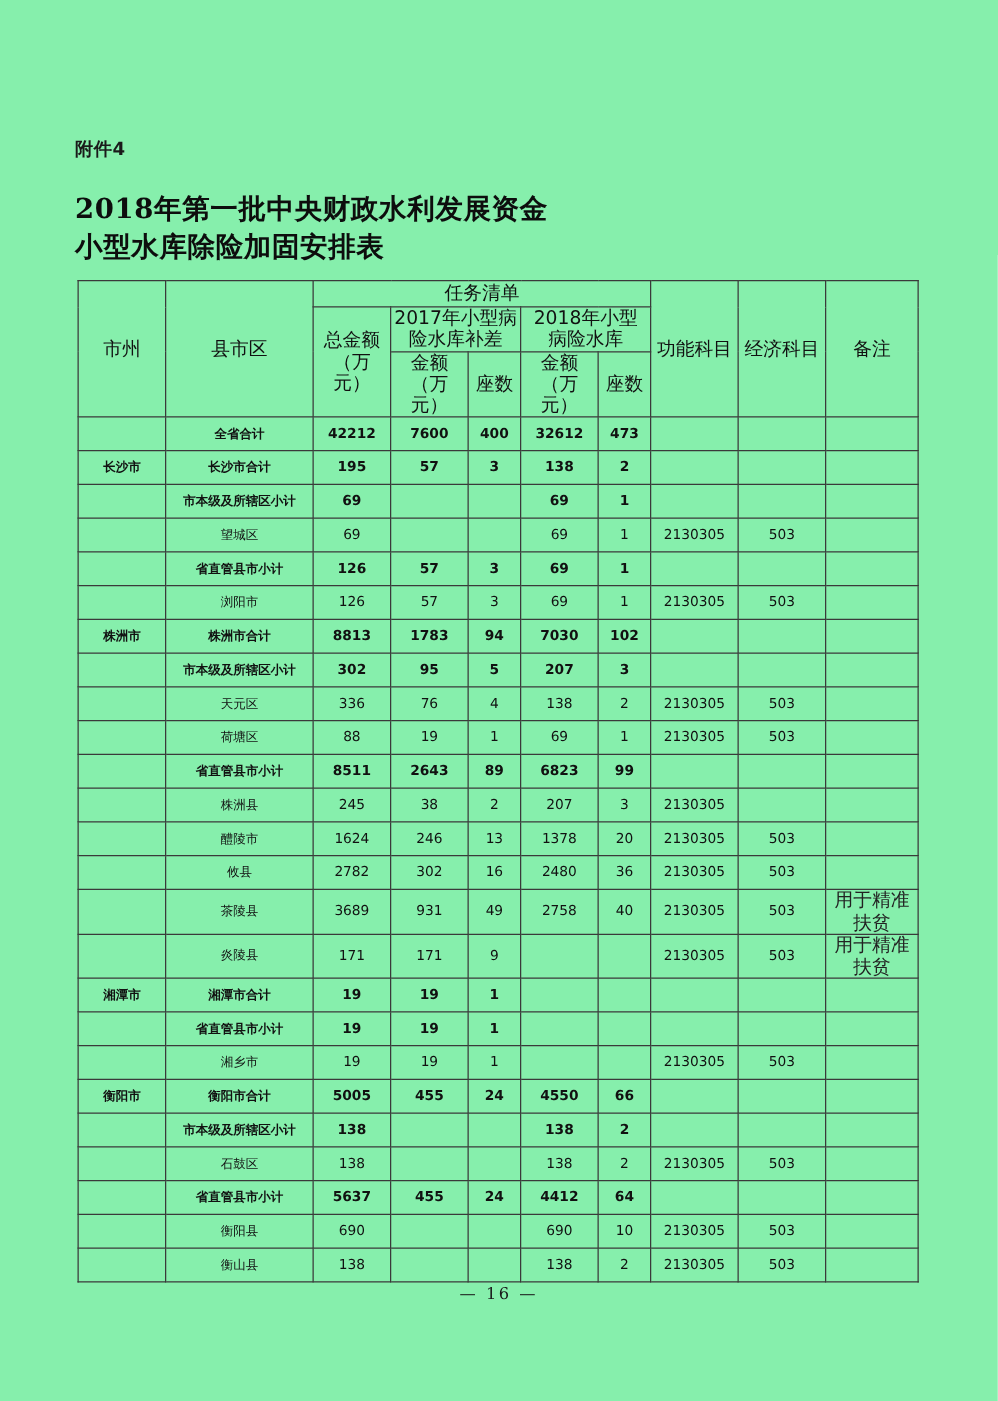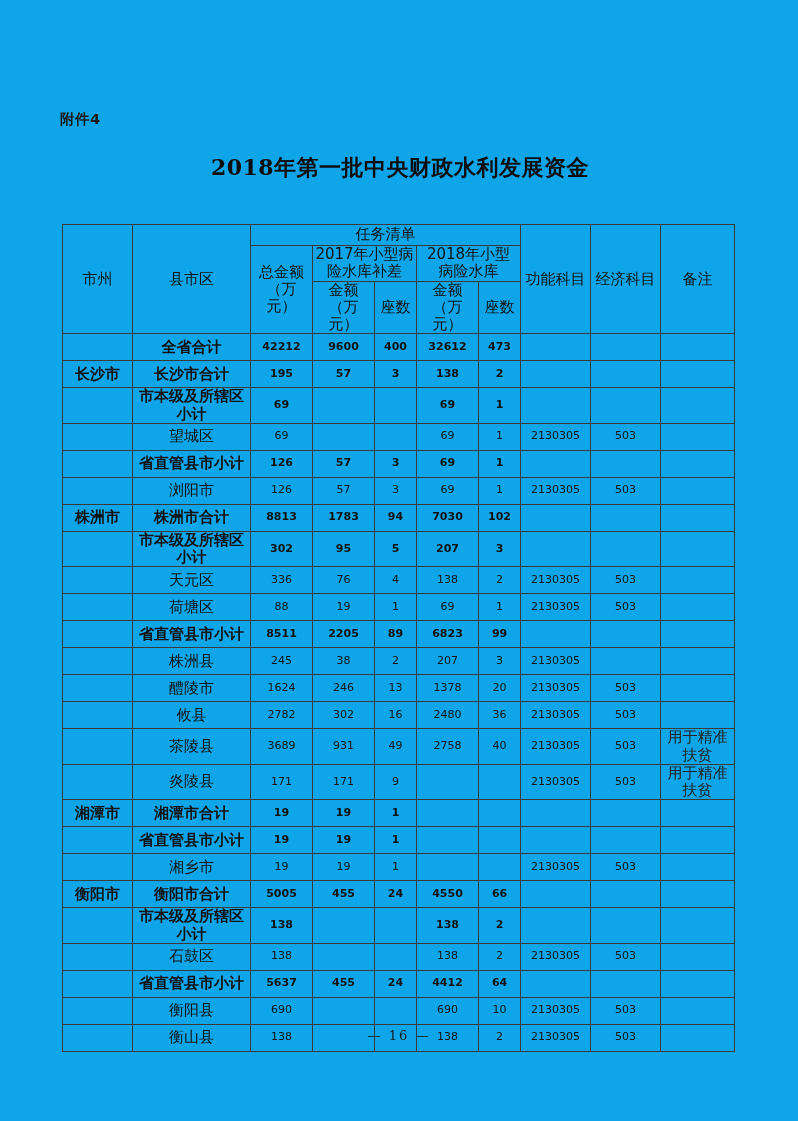--- a/index.html
+++ b/index.html
@@ -13,37 +13,37 @@
     font-family: "DejaVu Sans", "Liberation Sans", sans-serif;
     color: #111111;
     position: relative;
     overflow: hidden;
   }
   .page {
     position: absolute;
     left: 0; top: 0;
     width: 798px;
     height: 1121px;
-    background: #0ea5e9;
+    background: #86efac;
   }
   .attachment-label {
     position: absolute;
     left: 60px;
     top: 110px;
     font-size: 14.5px;
     font-weight: bold;
     letter-spacing: 0.5px;
     color: #1a1a1a;
   }
   .doc-title {
     position: absolute;
     left: 60px;
     top: 152px;
     width: 680px;
-    text-align: center;
+    text-align: left;
     font-family: "DejaVu Serif", "Liberation Serif", serif;
     font-weight: bold;
     font-size: 22px;
     line-height: 31px;
     color: #0d0d0d;
     letter-spacing: 0.5px;
   }
   .doc-title .line2 {
     display: block;
   }
@@ -67,21 +67,21 @@
     font-weight: normal;
   }
   th.hdr {
     font-size: 15px;
     font-weight: normal;
   }
   .small {
     font-size: 10.5px;
   }
   td.name {
-    font-size: 15px;
+    font-size: 10px;
     margin-left: 37px;
   }
   tr.total td, tr.city td, tr.subtotal td {
     font-weight: bold;
   }
   td.note {
     font-size: 15px;
     color: #222;
   }
   .pagenum {
@@ -98,20 +98,21 @@
 </style>
 </head>
 <body>
 
 <div class="page">
 
   <div class="attachment-label">附件4</div>
 
   <div class="doc-title">
     <span>2018年第一批中央财政水利发展资金</span>
+    <span class="line2">小型水库除险加固安排表</span>
   </div>
 
   <table class="main">
     <colgroup>
       <col style="width:70px">
       <col style="width:118px">
       <col style="width:62px">
       <col style="width:62px">
       <col style="width:42px">
       <col style="width:62px">
@@ -139,21 +140,21 @@
         <th class="hdr small">座数</th>
         <th class="hdr small" style="height:30px;padding:0 3px">金额（万元）</th>
         <th class="hdr small">座数</th>
       </tr>
     </thead>
     <tbody id="table-body">
         <tr class="total">
           <td class="name"></td>
           <td class="name">全省合计</td>
           <td>42212</td>
-          <td>9600</td>
+          <td>7600</td>
           <td>400</td>
           <td>32612</td>
           <td>473</td>
           <td></td>
           <td></td>
           <td class="note"></td>
         </tr>
         <tr class="city">
           <td class="name">长沙市</td>
           <td class="name">长沙市合计</td>
@@ -259,21 +260,21 @@
           <td>69</td>
           <td>1</td>
           <td>2130305</td>
           <td>503</td>
           <td class="note"></td>
         </tr>
         <tr class="subtotal">
           <td class="name"></td>
           <td class="name">省直管县市小计</td>
           <td>8511</td>
-          <td>2205</td>
+          <td>2643</td>
           <td>89</td>
           <td>6823</td>
           <td>99</td>
           <td></td>
           <td></td>
           <td class="note"></td>
         </tr>
         <tr class="item">
           <td class="name"></td>
           <td class="name">株洲县</td>

